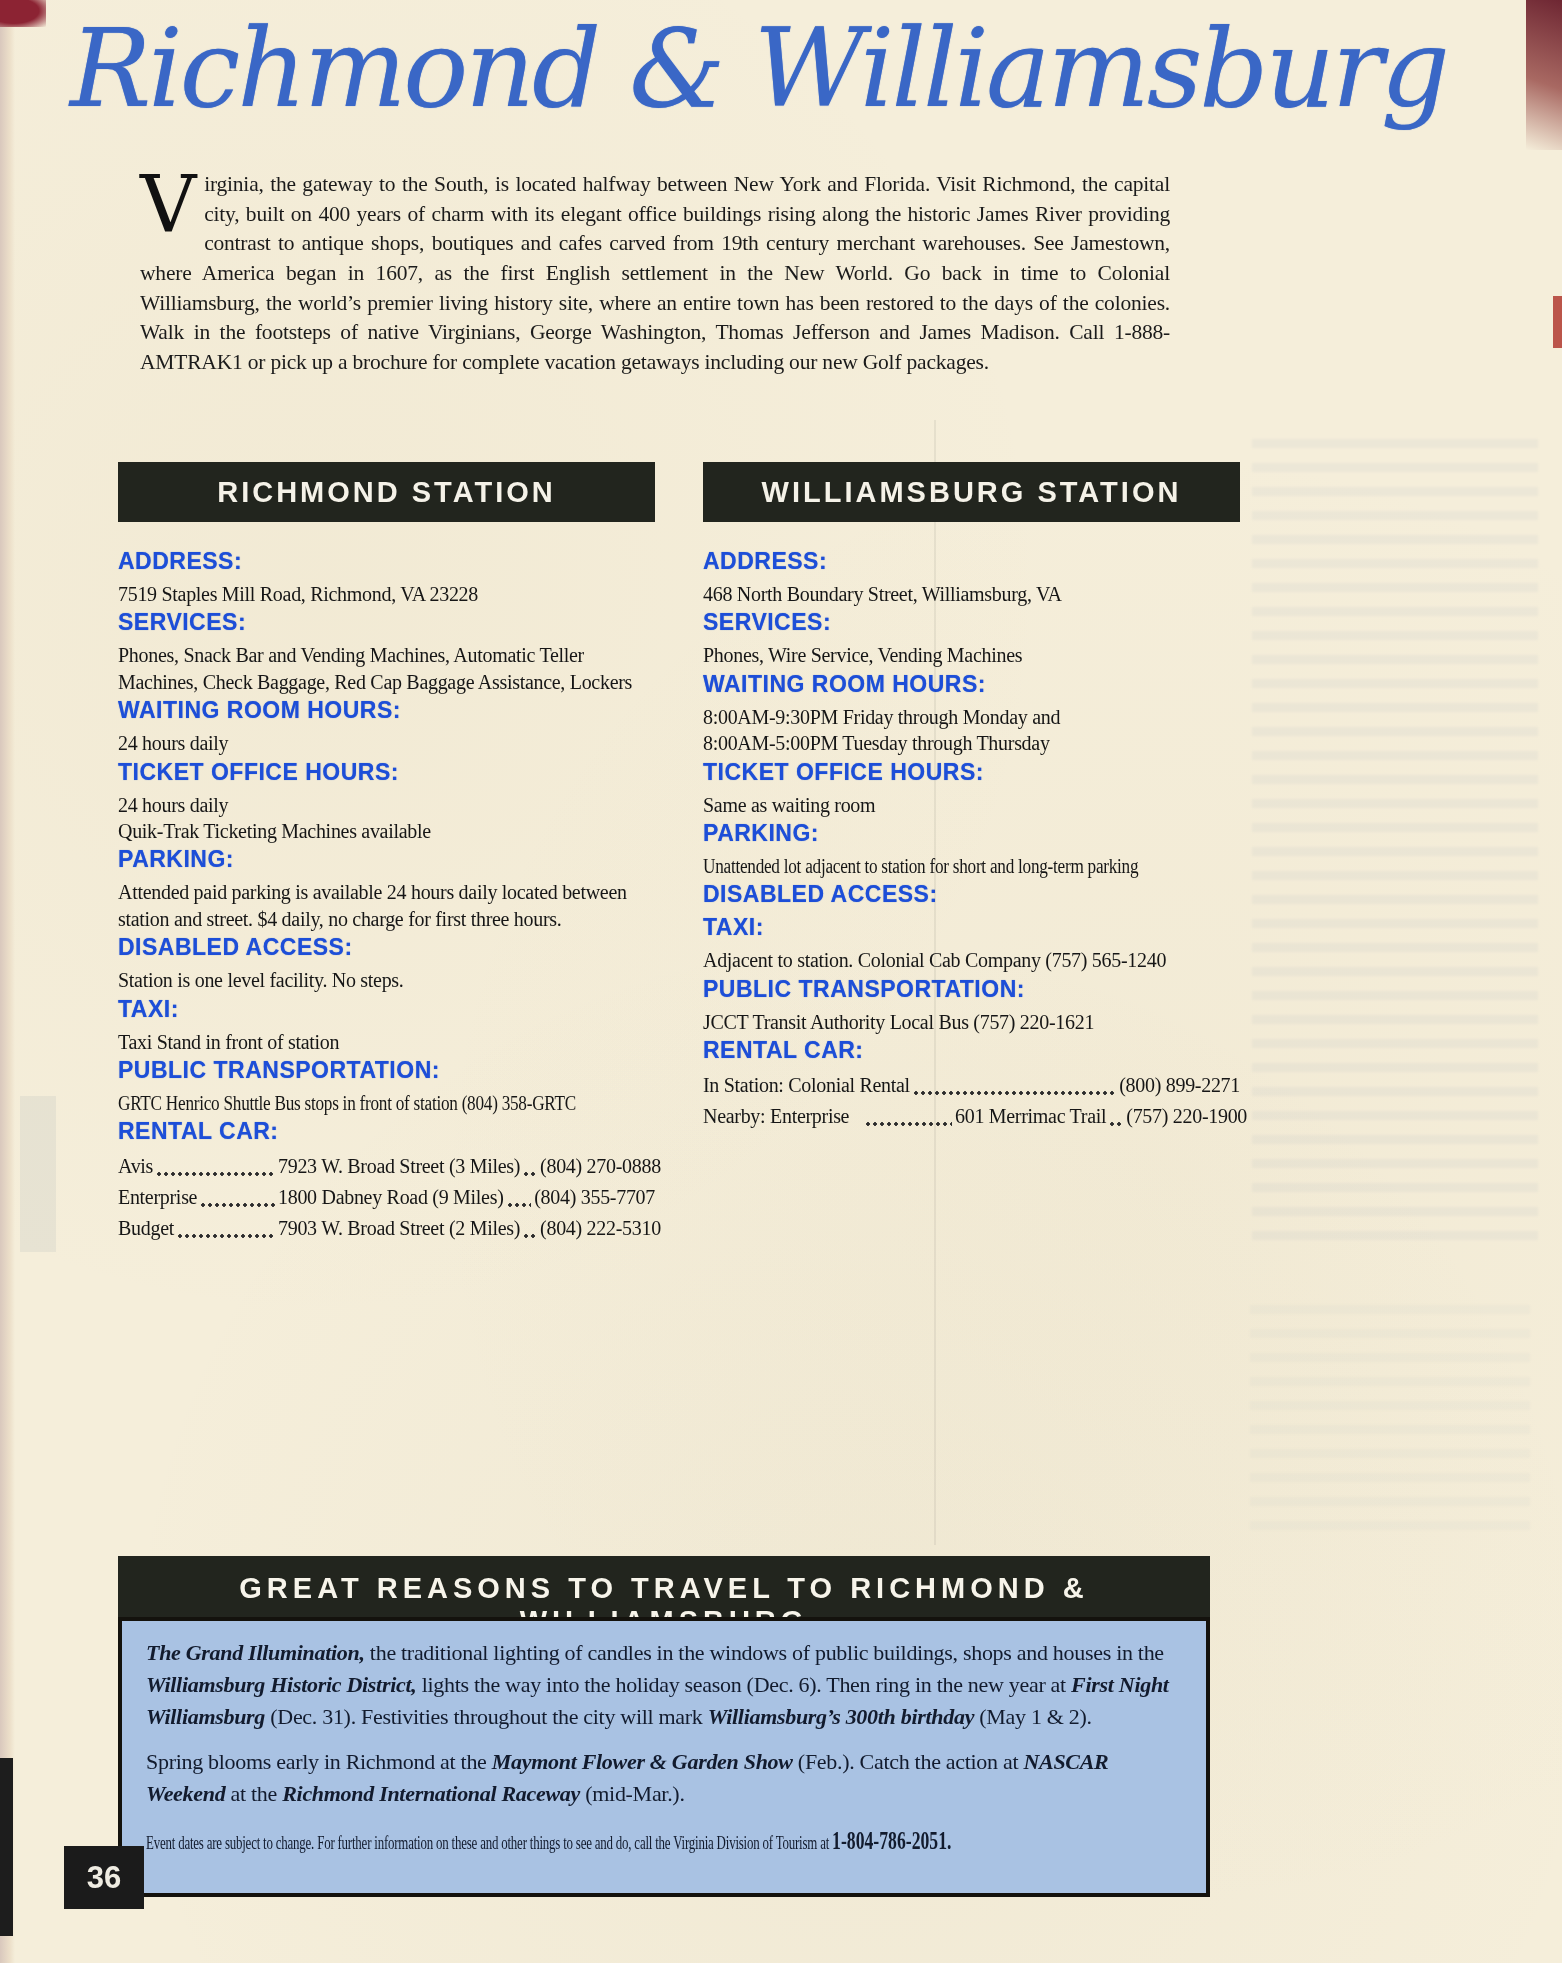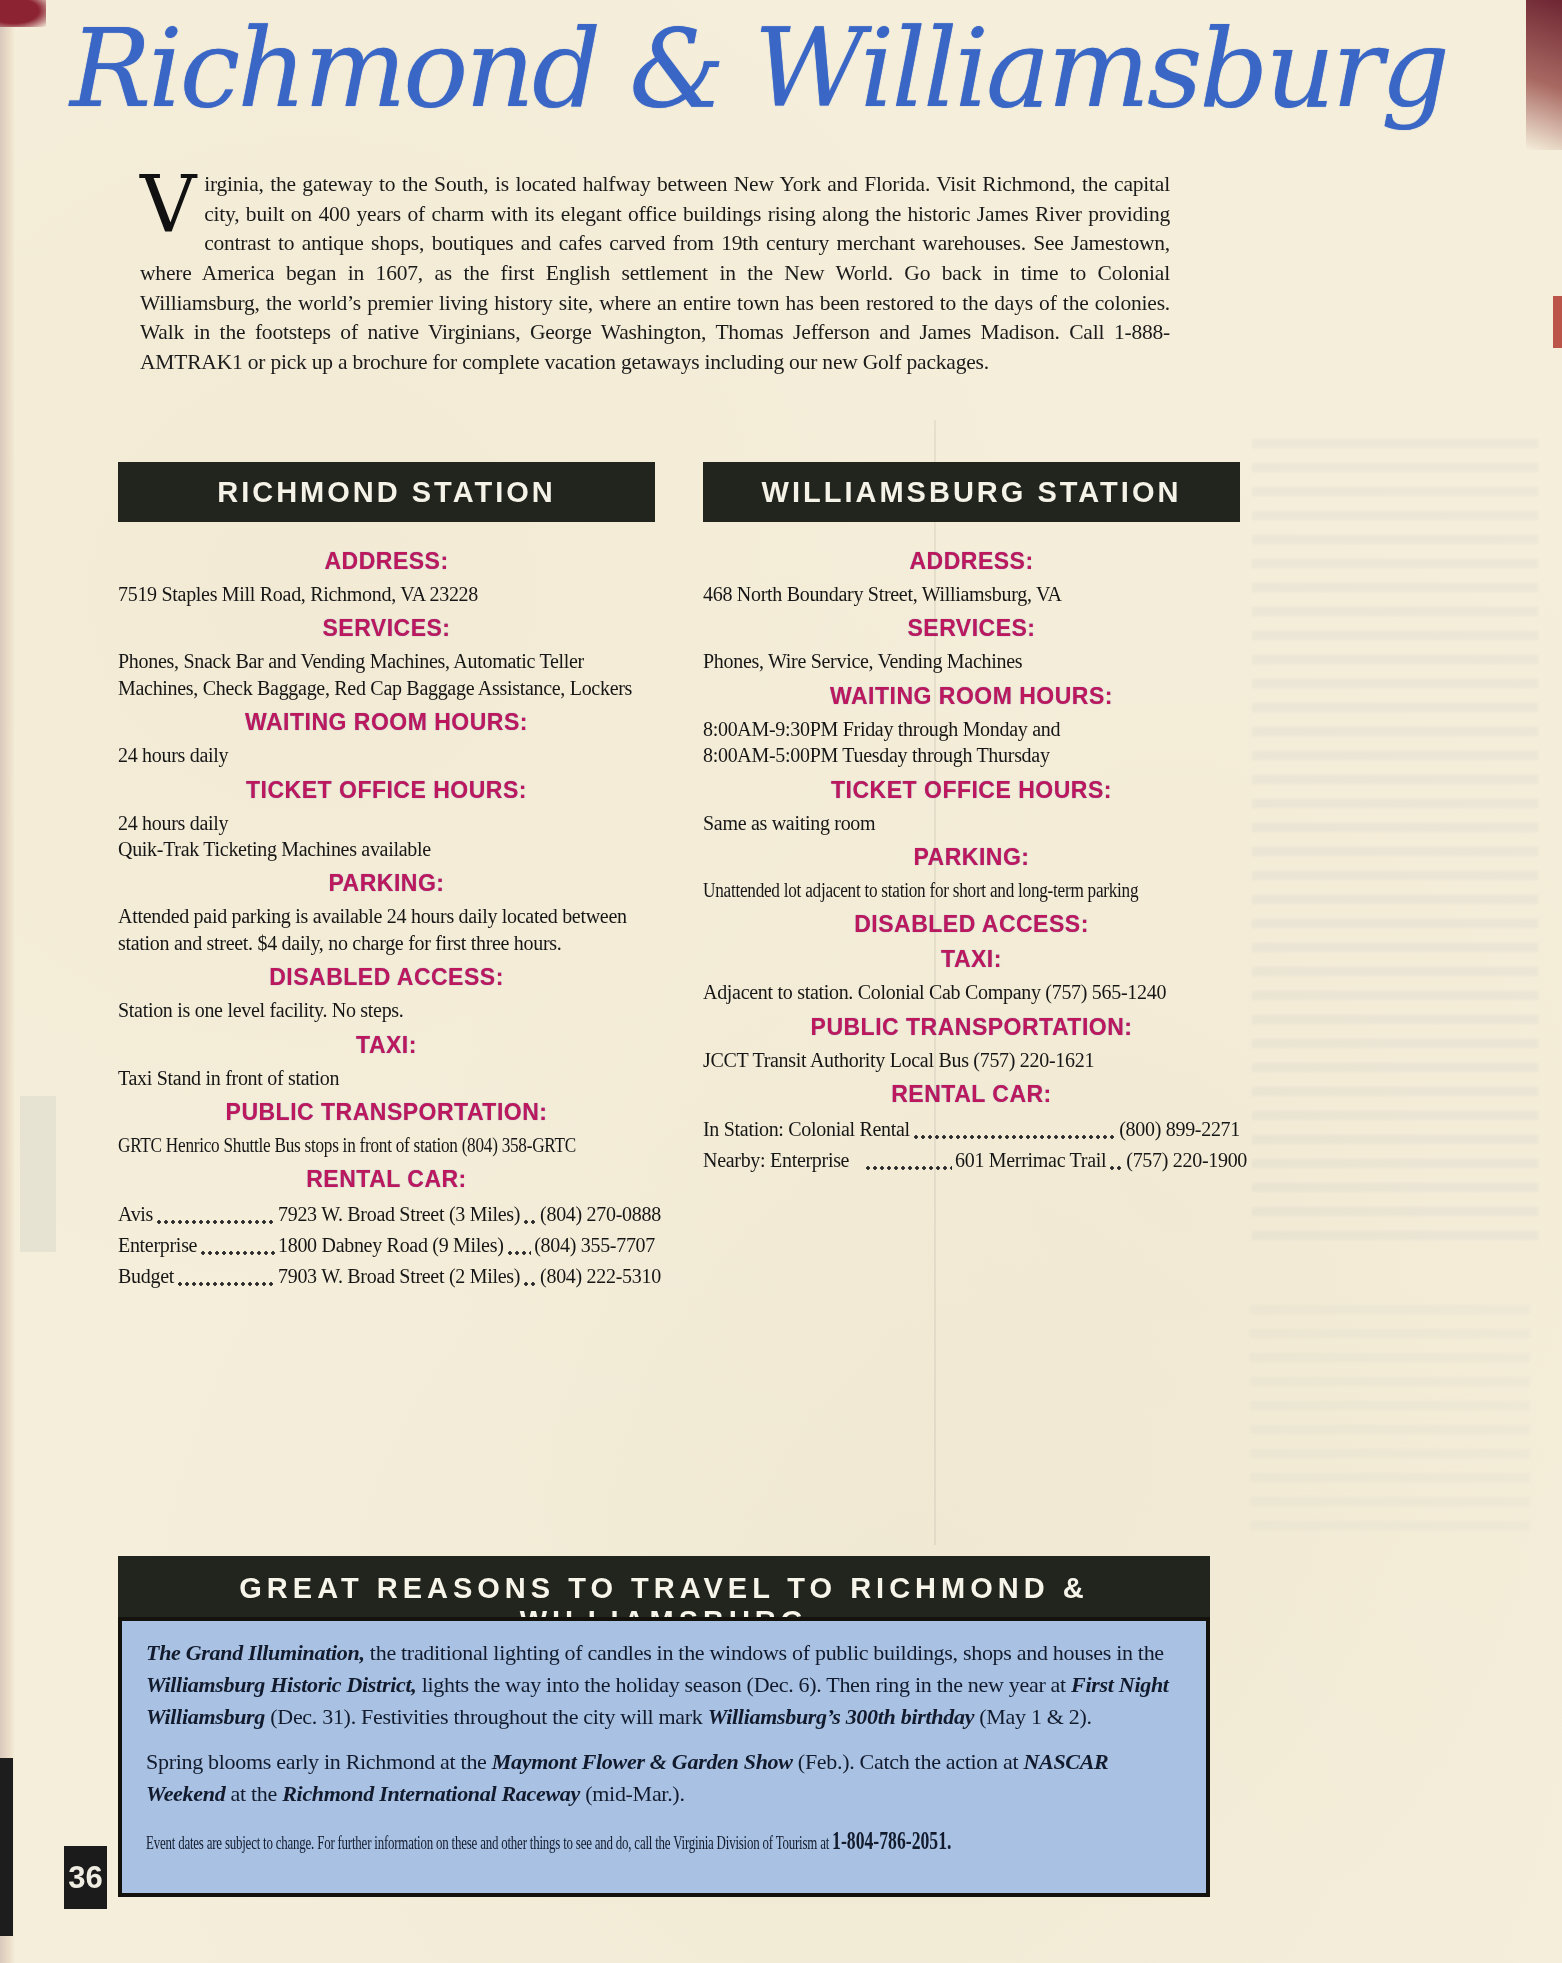--- a/index.html
+++ b/index.html
@@ -22,22 +22,22 @@
     padding:5px 8px 0 0;color:#111;}
 
   .columns{position:absolute;left:118px;top:462px;width:1122px;display:flex;gap:48px;}
   .col{flex:0 0 537px;width:537px;}
 
   .station-bar{background:#22251e;color:#f5f2e8;text-align:center;
     font-family:"Liberation Sans",sans-serif;font-weight:900;font-size:29px;
     letter-spacing:3px;padding:14px 8px 13px;margin-bottom:26px;}
 
   .sec-h{font-family:"Liberation Sans",sans-serif;font-weight:900;font-size:23px;
-    letter-spacing:.5px;color:#be185d;margin:8px 0 6px;
-    text-shadow:0 0 1px rgba(43,92,194,.65);text-align:center;}
+    letter-spacing:.5px;color:#1d4ed8;margin:2px 0 6px;
+    text-shadow:0 0 1px rgba(43,92,194,.65);}
   .sec-h:first-of-type{margin-top:0;}
   .sec-body{font-size:20px;line-height:1.32;letter-spacing:-0.3px;color:#161616;
     white-space:pre-line;margin:0;}
   .condense{white-space:nowrap;transform:scaleX(.86);transform-origin:0 50%;width:116%;}
 
   .rc-row{display:flex;align-items:baseline;font-size:20px;letter-spacing:-0.3px;
     line-height:1.55;color:#161616;}
   .rc-left{display:flex;flex:0 0 160px;align-items:baseline;}
   .rc-left.w{flex:0 0 252px;gap:13px;}
   .rc-name,.rc-addr,.rc-phone{white-space:nowrap;}
@@ -51,21 +51,21 @@
     letter-spacing:5px;padding:16px 0 14px;}
   .promo-box{position:absolute;left:118px;top:1617px;width:1092px;height:280px;
     box-sizing:border-box;background:#a9c2e3;border:4px solid #14120d;
     padding:16px 24px 2px;color:#121b2e;}
   .promo-p{font-size:22px;line-height:1.45;letter-spacing:-0.3px;margin:0 0 13px;}
   .promo-p .em{font-weight:bold;font-style:italic;}
   .promo-p3{font-size:19px;margin:6px 0 0;white-space:nowrap;
     transform:scaleX(.68);transform-origin:0 50%;width:147%;}
   .promo-phone{font-weight:bold;font-size:26px;letter-spacing:0;}
 
-  .page-number{position:absolute;left:64px;top:1846px;width:43px;height:63px;
+  .page-number{position:absolute;left:64px;top:1846px;width:80px;height:63px;
     background:#1b1b1b;color:#efece2;display:flex;align-items:center;justify-content:center;
     font-family:"Liberation Sans",sans-serif;font-weight:bold;font-size:31px;}
 
   
   .edge-left{position:absolute;left:0;top:0;width:15px;height:100%;
     background:linear-gradient(to right,#d9c8bd,#ecdfc9 65%,rgba(0,0,0,0));}
   .edge-left-dark{position:absolute;left:0;top:1758px;width:13px;height:178px;background:#1d1d1d;}
   .blob-tl{position:absolute;left:0;top:0;width:46px;height:27px;
     background:radial-gradient(ellipse at 30% 40%,#8c2333 55%,rgba(140,35,51,0));}
   .blob-tr{position:absolute;right:0;top:0;width:36px;height:150px;

